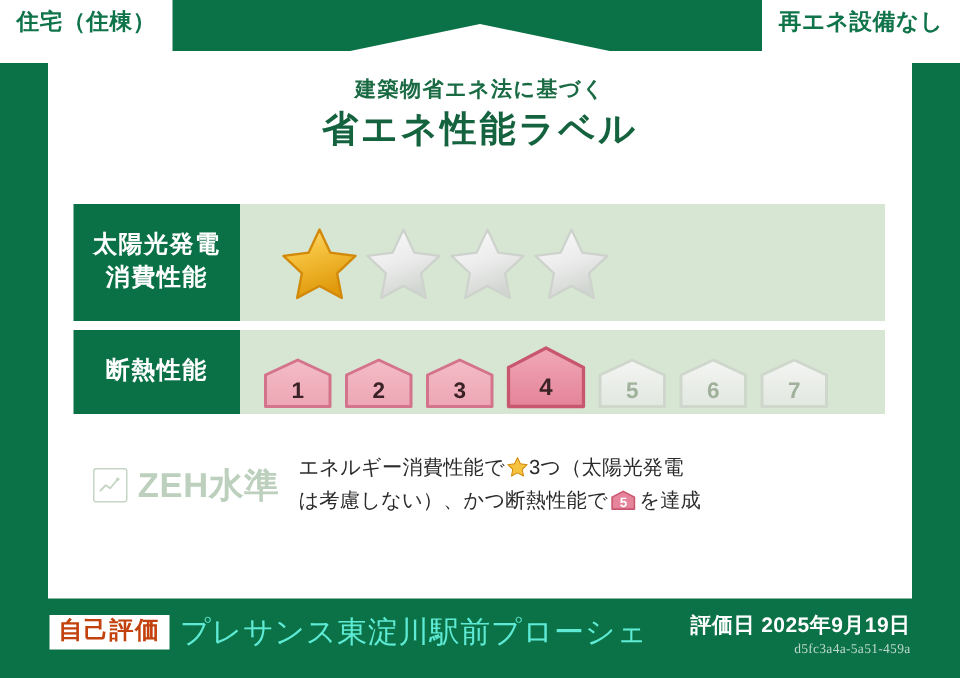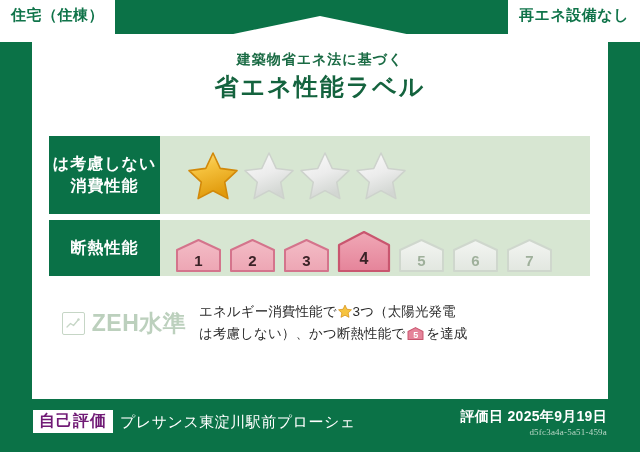--- a/index.html
+++ b/index.html
@@ -213,30 +213,30 @@
   }
   #footer-left{
     position:absolute;
     left:33px;top:11px;
     display:flex;
     align-items:center;
     gap:7px;
   }
   #eval-type-badge{
     background:#ffffff;
-    color:#701a75;
+    color:#c2410c;
     font-weight:bold;
     font-size:16px;
     letter-spacing:1px;
     padding:3px 6px 4px 6px;
     line-height:1;
   }
   #building-name{
-    color:#ffffff;
-    font-size:15px;
+    color:#5eead4;
+    font-size:20px;
     letter-spacing:0.5px;
     line-height:1;
   }
   #footer-right{
     position:absolute;
     right:33px;top:9px;
     text-align:right;
   }
   #eval-date{
     color:#ffffff;
@@ -274,21 +274,21 @@
 
   <div id="card-content" style="position:absolute;left:32px;top:34px;width:576px;height:365px;">
 
     <div id="title-block">
       <div id="title-sub">建築物省エネ法に基づく</div>
       <div id="title-main">省エネ性能ラベル</div>
     </div>
 
     <div class="metric-row" id="row-energy">
       <div class="metric-label">
-        <span>は考慮しない</span>
+        <span>太陽光発電</span>
         <span>消費性能</span>
       </div>
       <div class="metric-value">
         <div id="star-strip">
 
           <svg class="star" viewBox="0 0 52 50" xmlns="http://www.w3.org/2000/svg">
             <defs>
               <linearGradient id="gold" x1="0" y1="0" x2="0.35" y2="1">
                 <stop offset="0%" stop-color="#fde08a"></stop>
                 <stop offset="38%" stop-color="#f6c33f"></stop>

